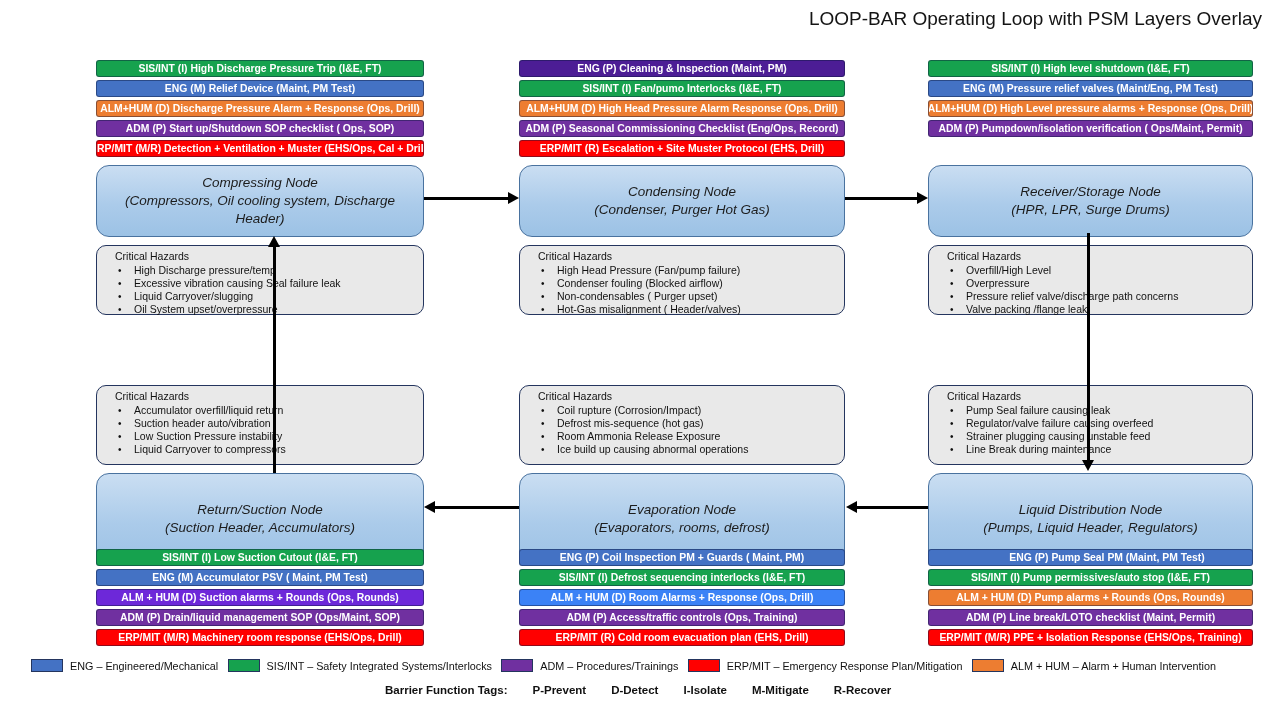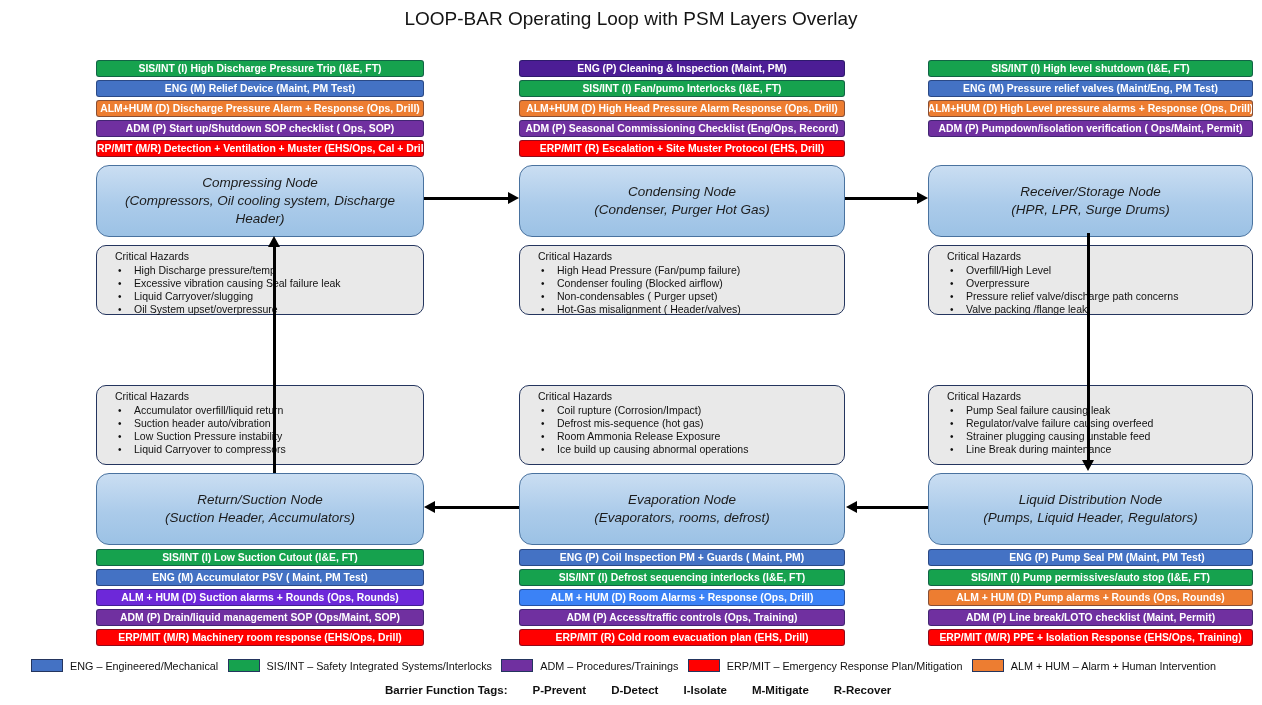--- a/index.html
+++ b/index.html
@@ -1,32 +1,32 @@
 <!DOCTYPE html>
 <html><head>
 <meta charset="utf-8">
 <style>
   html,body{margin:0;padding:0;background:#fff;}
   .canvas{position:relative;width:1262px;height:705px;background:#fff;
           font-family:"Liberation Sans",sans-serif;overflow:hidden;}
   .abs{position:absolute;box-sizing:border-box;}
 
-  .page-title{top:8px;left:0;width:1262px;text-align:center;font-size:19px;color:#141414;}
+  .page-title{top:8px;left:0;width:1262px;text-align:right;font-size:19px;color:#141414;}
 
   
   .col1{left:96px;width:328px;}
   .col2{left:519px;width:326px;}
   .col3{left:928px;width:325px;}
 
   
   .row-bars-top{top:60px;}
   .row-node-top{top:165px;height:72px;}
   .row-haz-top{top:245px;height:70px;}
   .row-haz-bot{top:385px;height:80px;}
-  .row-node-bot{top:473px;height:72px;}
+  .row-node-bot{top:473px;height:92px;}
   .row-bars-bot{top:549px;}
 
   
   .bars{display:flex;flex-direction:column;gap:3px;}
   .bar{height:17px;border-radius:3px;border:1px solid rgba(10,25,60,0.45);
        color:#fff;font-size:10.4px;font-weight:600;display:flex;align-items:center;
        justify-content:center;white-space:nowrap;overflow:hidden;box-sizing:border-box;}
 
   
   .node{border-radius:13px;border:1.3px solid #49729f;

